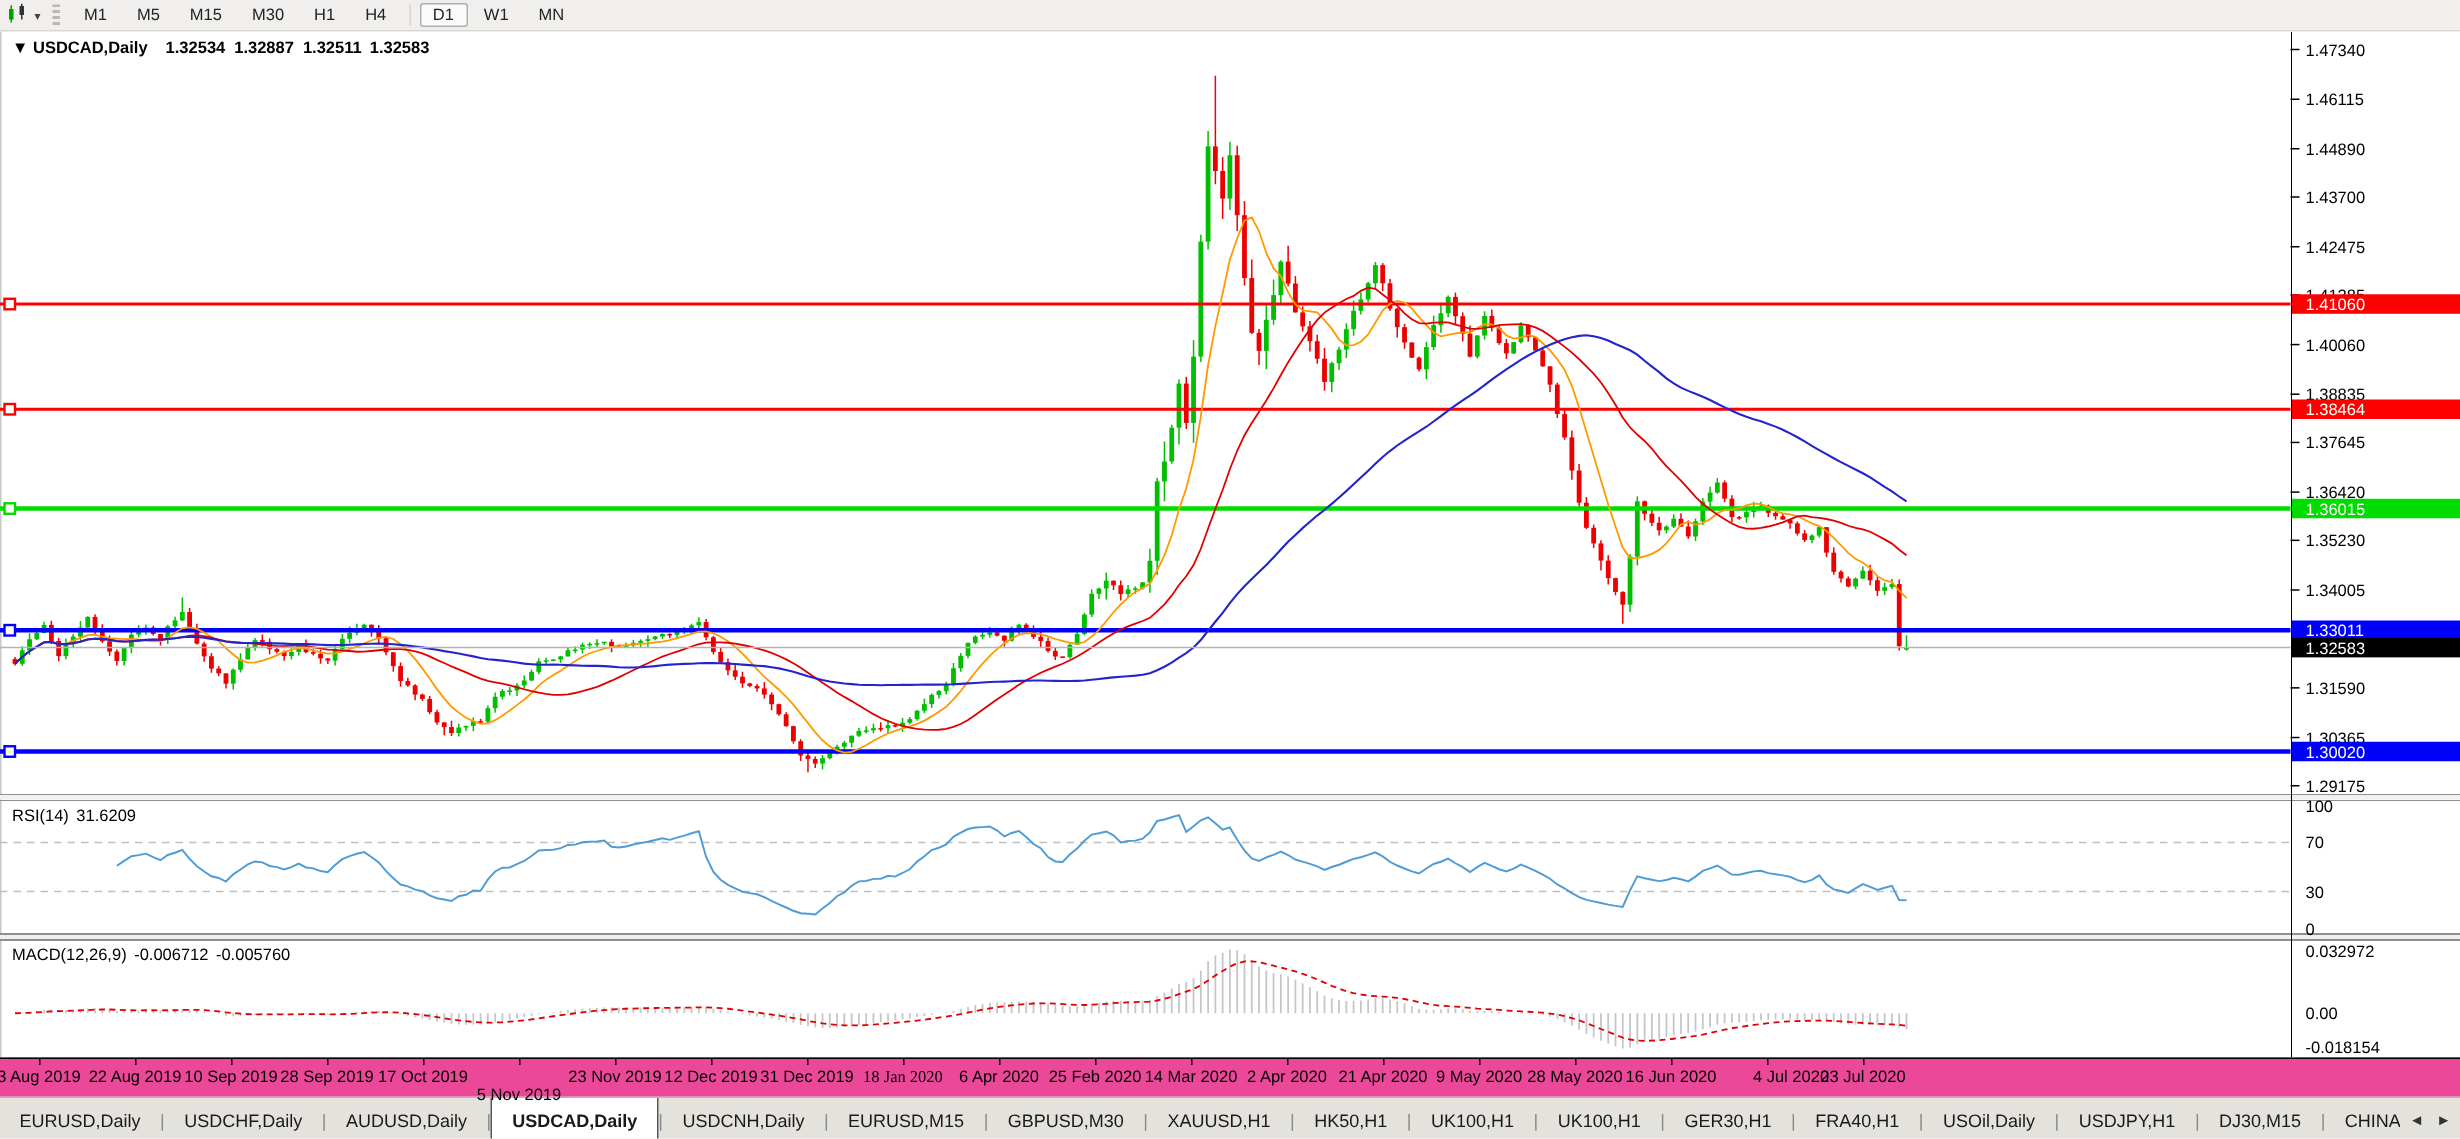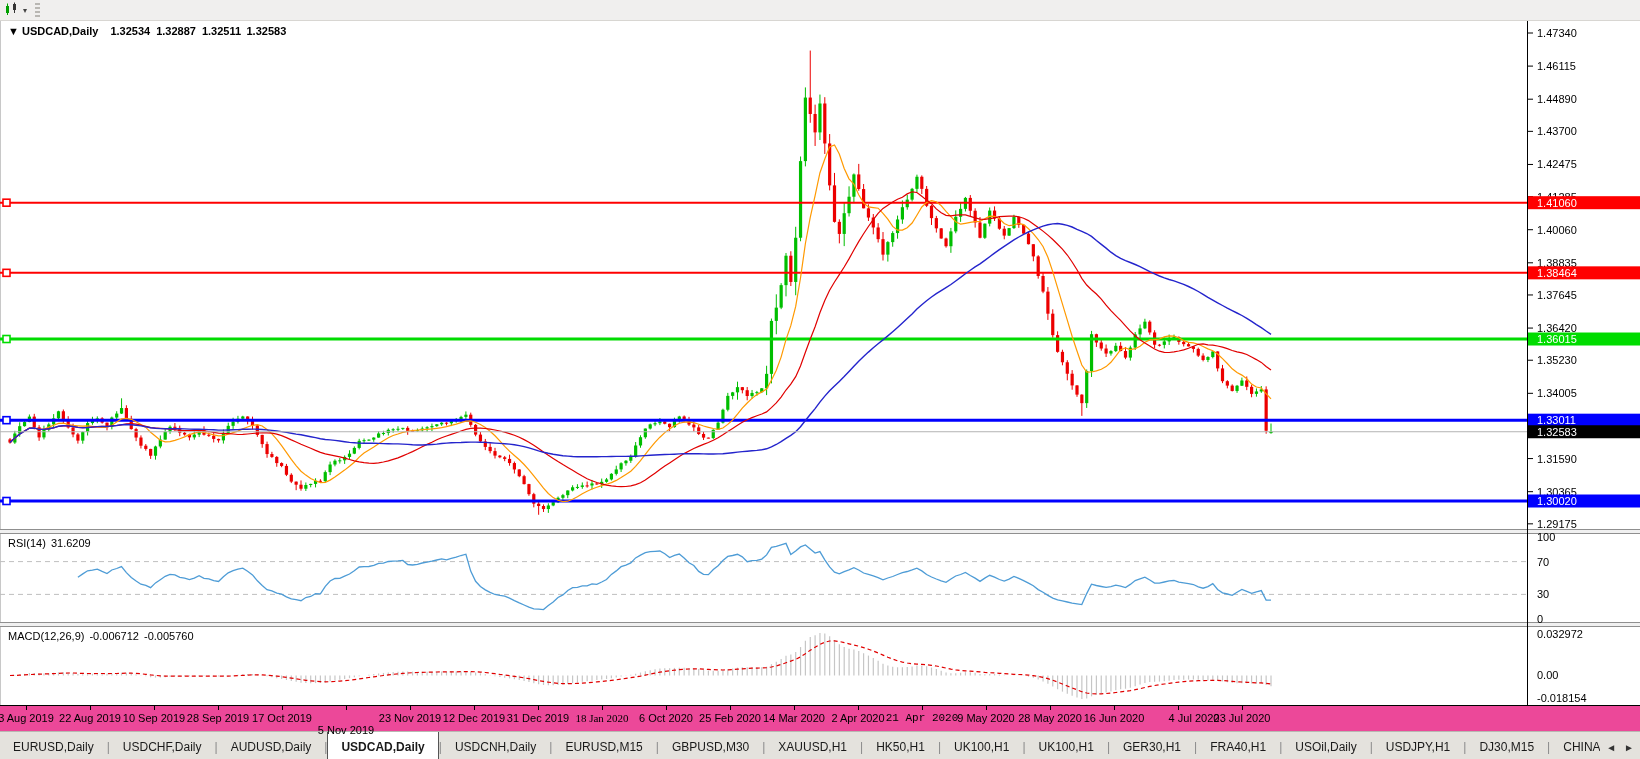--- a/index.html
+++ b/index.html
@@ -42,20 +42,32 @@
       <svg width="16" height="14" viewBox="0 0 16 14">
         <rect x="2" y="4" width="3" height="7" fill="#00A000"></rect>
         <line x1="3.5" y1="1.5" x2="3.5" y2="13" stroke="#00A000" stroke-width="1"></line>
         <rect x="9" y="2" width="3" height="6" fill="#333"></rect>
         <line x1="10.5" y1="0.5" x2="10.5" y2="11" stroke="#333" stroke-width="1"></line>
       </svg>
     </span>
     <span class="caret">▾</span>
   </div>
   <span class="grip"></span>
+  <div class="tf-buttons" id="tf-buttons" style="display:flex;align-items:center;">
+      <span class="tfbtn">M1</span>
+      <span class="tfbtn">M5</span>
+      <span class="tfbtn">M15</span>
+      <span class="tfbtn">M30</span>
+      <span class="tfbtn">H1</span>
+      <span class="tfbtn">H4</span>
+      <span class="tfsep"></span>
+      <span class="tfbtn active">D1</span>
+      <span class="tfbtn">W1</span>
+      <span class="tfbtn">MN</span>
+    </div>
 </div>
 
 <svg id="chart-svg" width="1640" height="684">
   <g id="layer-under">
       <rect x="0" y="0" width="1640" height="684" fill="#ffffff"></rect>
       <line x1="0.5" y1="0" x2="0.5" y2="684" stroke="#C8C8C8" stroke-width="1"></line>
       <rect x="0" y="509" width="1640" height="3" fill="#F0F0F0"></rect>
       <line x1="0" y1="508.5" x2="1640" y2="508.5" stroke="#8F8F8F" shape-rendering="crispEdges"></line>
       <line x1="0" y1="512.5" x2="1640" y2="512.5" stroke="#8F8F8F" shape-rendering="crispEdges"></line>
       <rect x="0" y="602" width="1640" height="3" fill="#F0F0F0"></rect>
@@ -950,29 +962,29 @@
     <span class="dlabel" style="left: 346px; margin-top: 12px;">5 Nov 2019</span>
     <span class="dtick" style="left: 410px;"></span>
     <span class="dlabel" style="left: 410px;">23 Nov 2019</span>
     <span class="dtick" style="left: 474px;"></span>
     <span class="dlabel" style="left: 474px;">12 Dec 2019</span>
     <span class="dtick" style="left: 538px;"></span>
     <span class="dlabel" style="left: 538px;">31 Dec 2019</span>
     <span class="dtick" style="left: 602px;"></span>
     <span class="dlabel" style="left: 602px; font-family: Liberation Serif, serif;">18 Jan 2020</span>
     <span class="dtick" style="left: 666px;"></span>
-    <span class="dlabel" style="left: 666px;">6 Oct 2020</span>
+    <span class="dlabel" style="left: 666px;">6 Apr 2020</span>
     <span class="dtick" style="left: 730px;"></span>
     <span class="dlabel" style="left: 730px;">25 Feb 2020</span>
     <span class="dtick" style="left: 794px;"></span>
     <span class="dlabel" style="left: 794px;">14 Mar 2020</span>
     <span class="dtick" style="left: 858px;"></span>
     <span class="dlabel" style="left: 858px;">2 Apr 2020</span>
     <span class="dtick" style="left: 922px;"></span>
-    <span class="dlabel" style="left: 922px; font-family: Liberation Mono, monospace;">21 Apr 2020</span>
+    <span class="dlabel" style="left: 922px;">21 Apr 2020</span>
     <span class="dtick" style="left: 986px;"></span>
     <span class="dlabel" style="left: 986px;">9 May 2020</span>
     <span class="dtick" style="left: 1050px;"></span>
     <span class="dlabel" style="left: 1050px;">28 May 2020</span>
     <span class="dtick" style="left: 1114px;"></span>
     <span class="dlabel" style="left: 1114px;">16 Jun 2020</span>
     <span class="dtick" style="left: 1178px;"></span>
     <span class="dlabel" style="left: 1178px; margin-left: 16px;">4 Jul 2020</span>
     <span class="dtick" style="left: 1242px;"></span>
     <span class="dlabel" style="left: 1242px;">23 Jul 2020</span>

